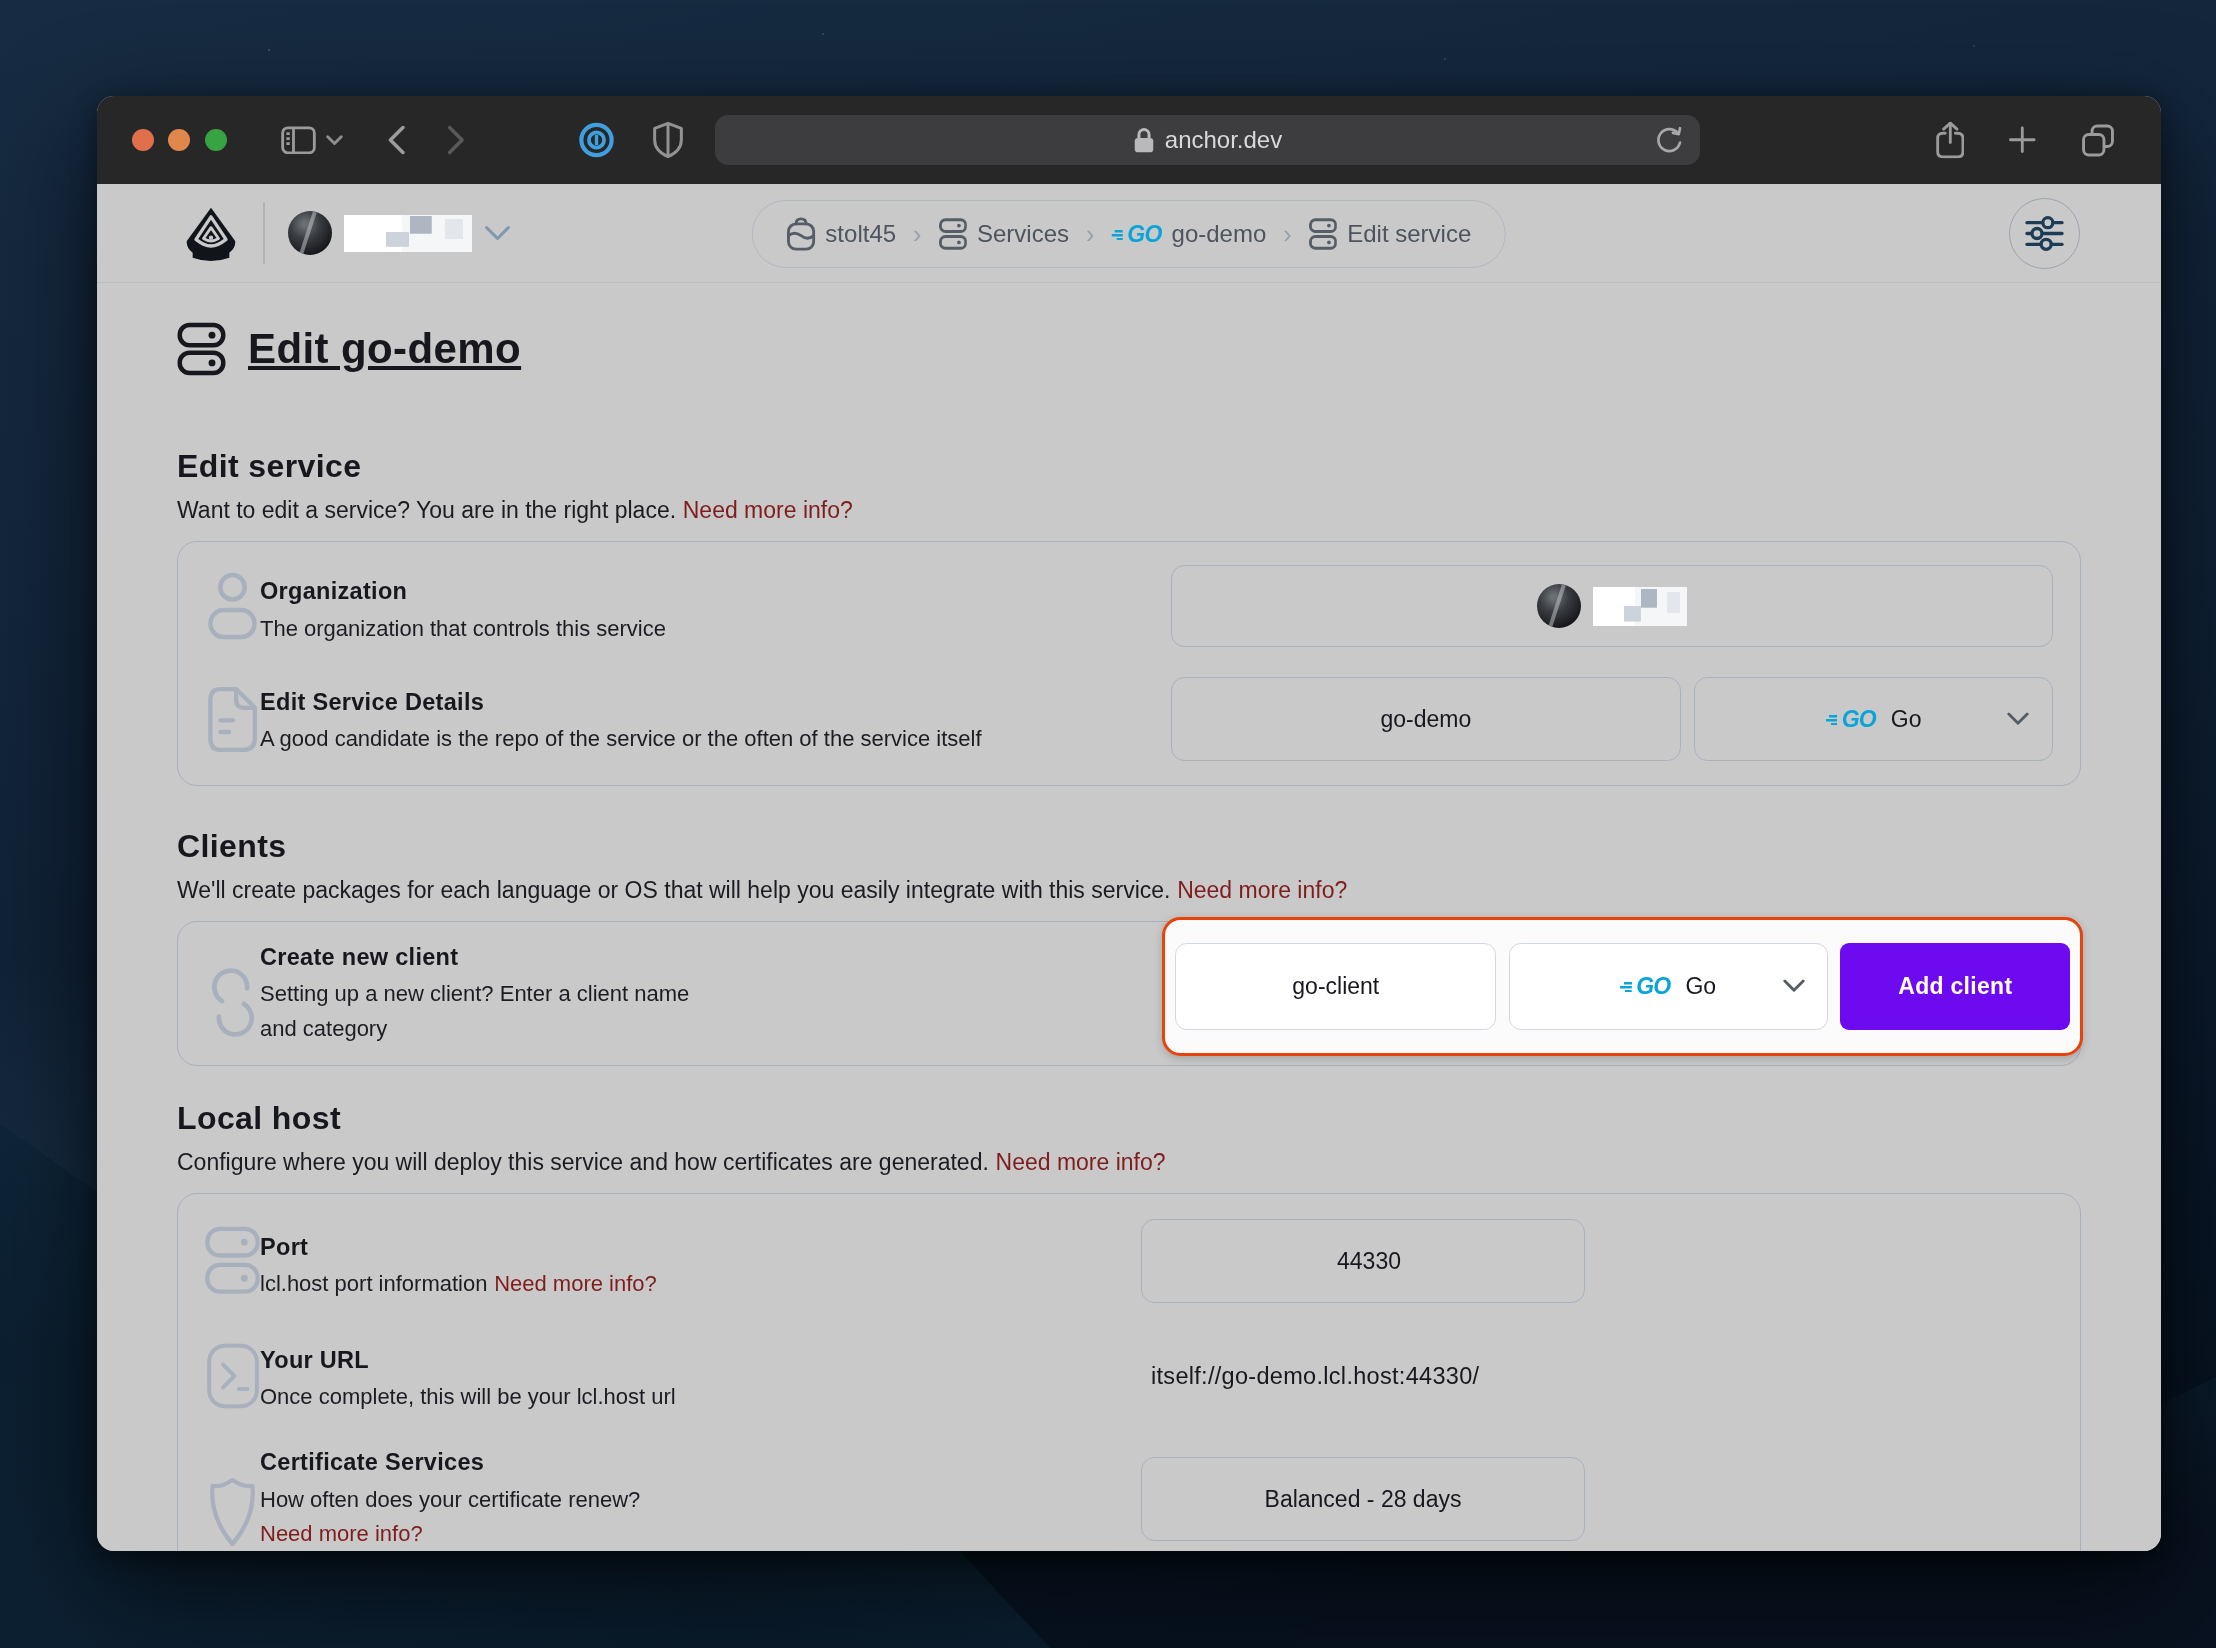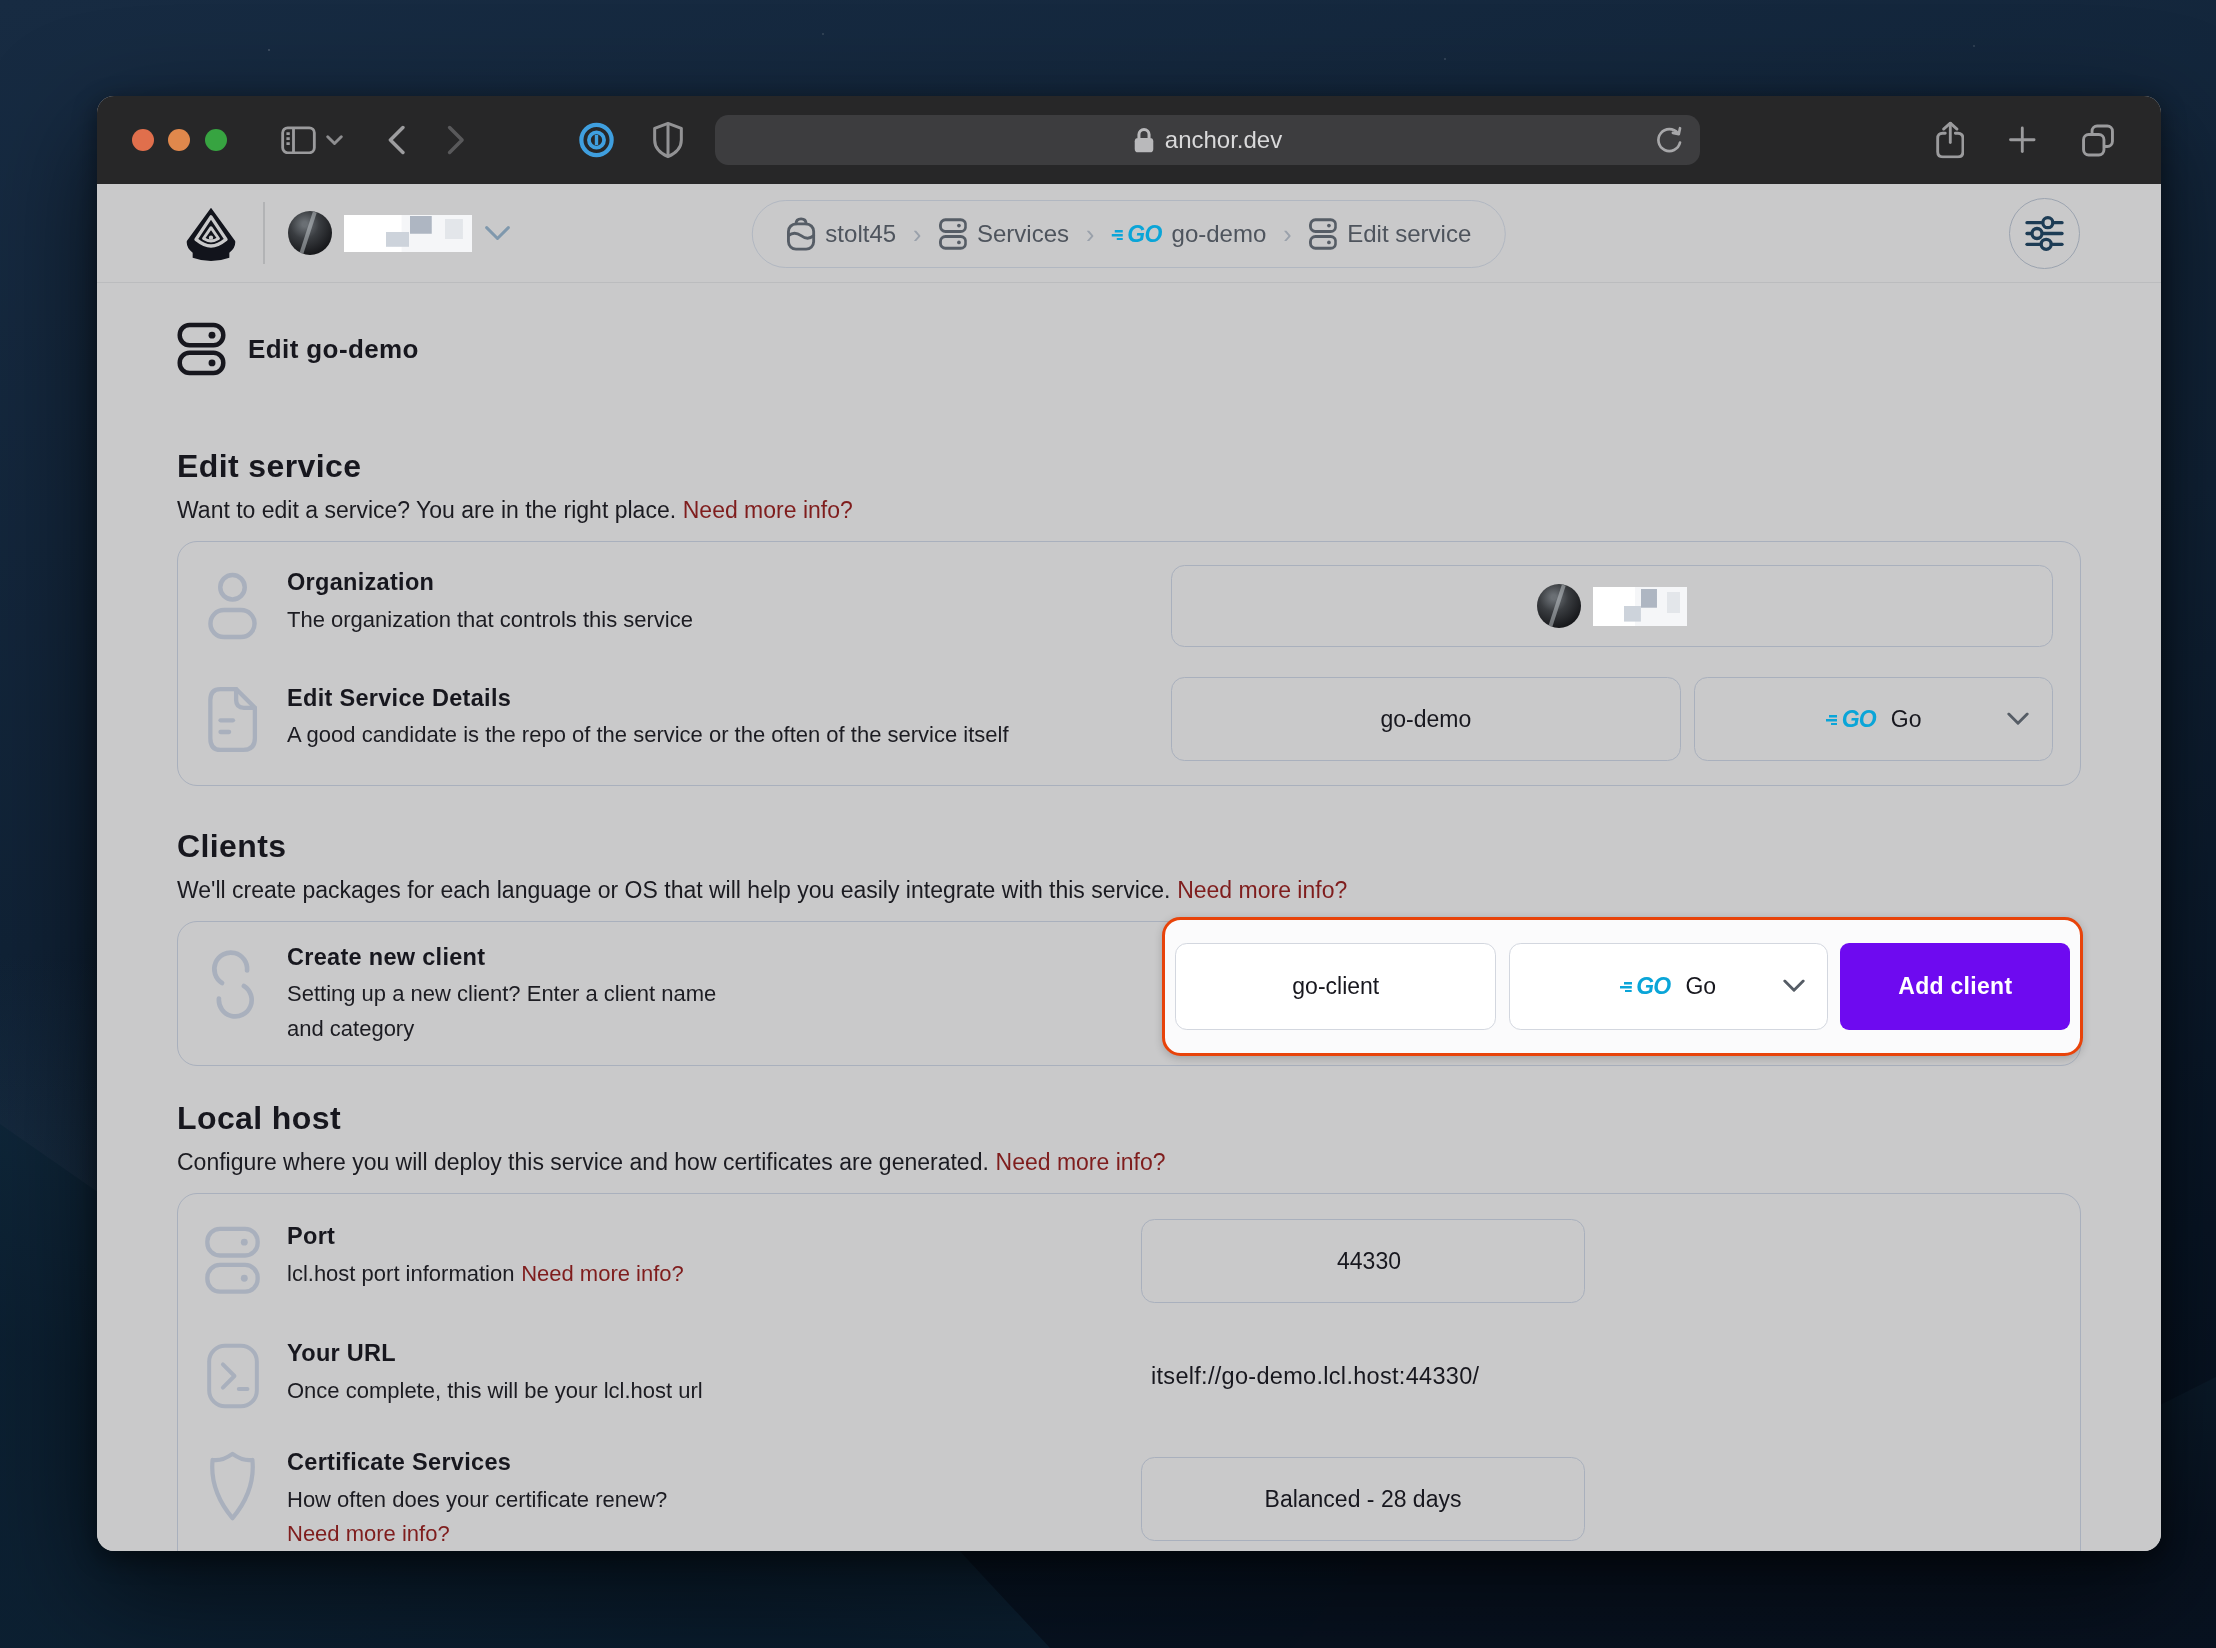--- a/index.html
+++ b/index.html
@@ -76,31 +76,31 @@
     color:#4e545d; font-size:24px; white-space:nowrap;justify-content:space-between; }
   .bc-item { display:flex; align-items:center; gap:10px; }
   .bc-sep { color:#9aa1ab; font-size:25px; }
 
   .settings-btn { position:absolute; right:81px; top:14.3px; width:71px; height:71px;
     border-radius:50%; border:1.7px solid #9ba3af; display:flex; align-items:center; justify-content:center; }
 
   .main { padding:0 80px; }
 
   .title-row { margin-top:39px; display:flex; align-items:center; gap:22px; }
-  .page-title { font-size:26px; font-weight:700; color:#17171e; letter-spacing:0.4px; }
+  .page-title { font-size:42px; font-weight:700; color:#17171e; letter-spacing:0.4px;text-decoration:underline; }
 
   .h2 { font-size:32px; font-weight:700; color:#17171e; letter-spacing:0.4px; }
   .sub { margin-top:11.8px; font-size:23px; color:#1b1b21; }
   .link { color:#7f1d1d; text-decoration:none; margin-left:6.7px; cursor:pointer; }
   .mt-s1 { margin-top:72px; } .mt-s2 { margin-top:42px; } .mt-s3 { margin-top:34px; }
 
   .gbox { margin-top:17px; border:1.7px solid #a9b0bd; border-radius:20px; padding:23.5px 27px; }
   .rows { display:flex; flex-direction:column; gap:30px; }
   .row { display:flex; align-items:center; }
-  .row-left { display:flex; align-items:flex-start; gap:27px; flex:1; min-width:0; }
+  .row-left { display:flex; align-items:flex-end; flex:1; min-width:0; }
   .row-icon { width:55px; flex:none; display:flex; justify-content:center; }
   .row-title { font-size:23.5px; font-weight:700; color:#17171e; letter-spacing:0.3px; }
   .row-desc { font-size:22px; color:#1c1c22; margin-top:8.4px; line-height:1.35; }
 
   .right-col { width:882px; flex:none; }
   .org-box { height:82px; border:1.7px solid #a9b0bd; border-radius:13.4px;
     display:flex; align-items:center; justify-content:center; gap:11.8px; }
   .org-redact { width:94px; height:39px; margin-left:0; }
 
   .inputs-row { display:flex; gap:13.4px; }

